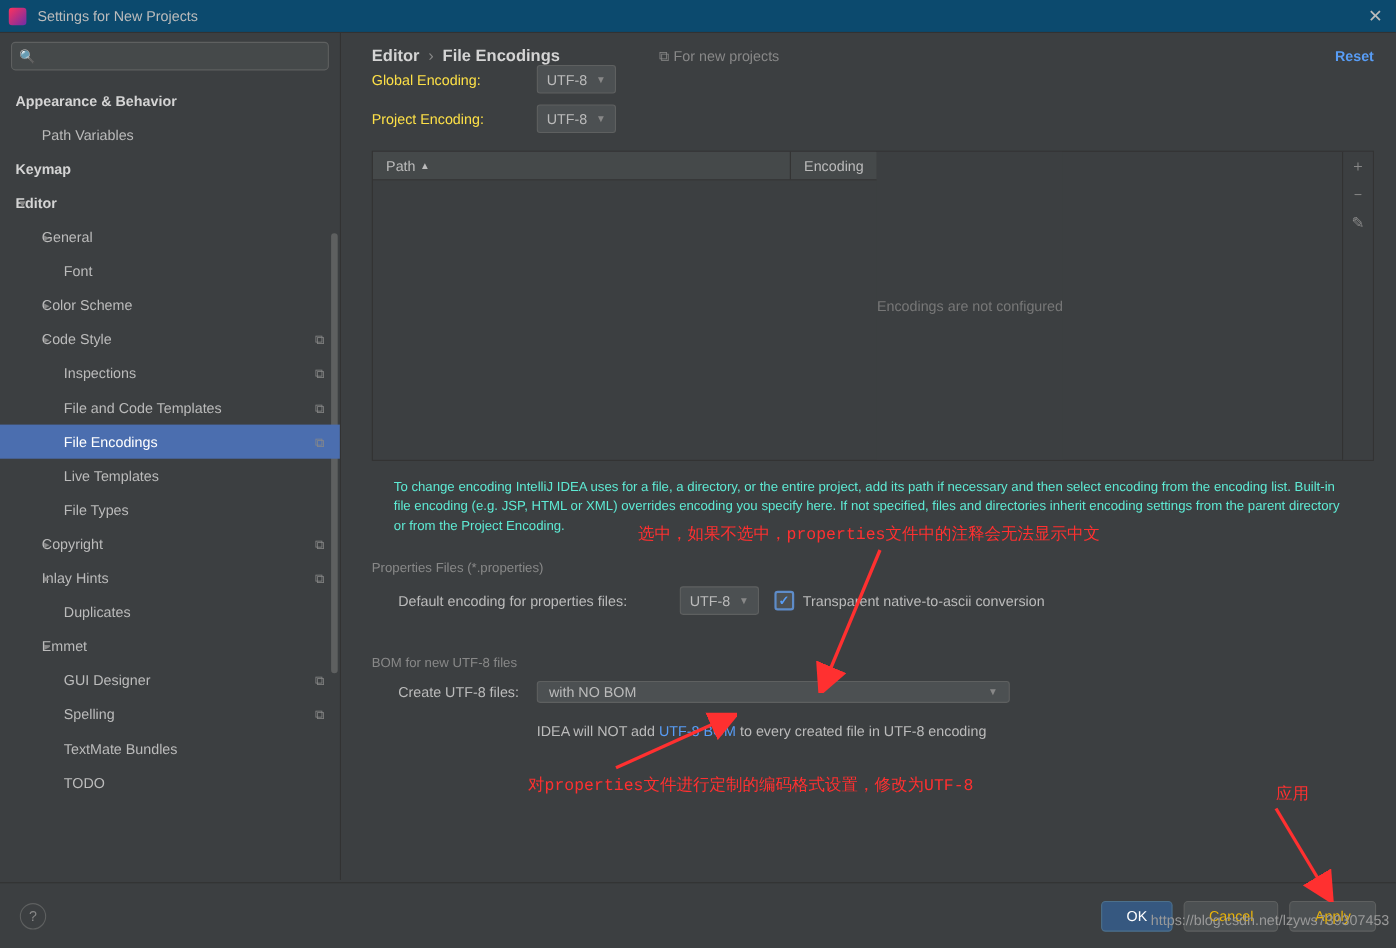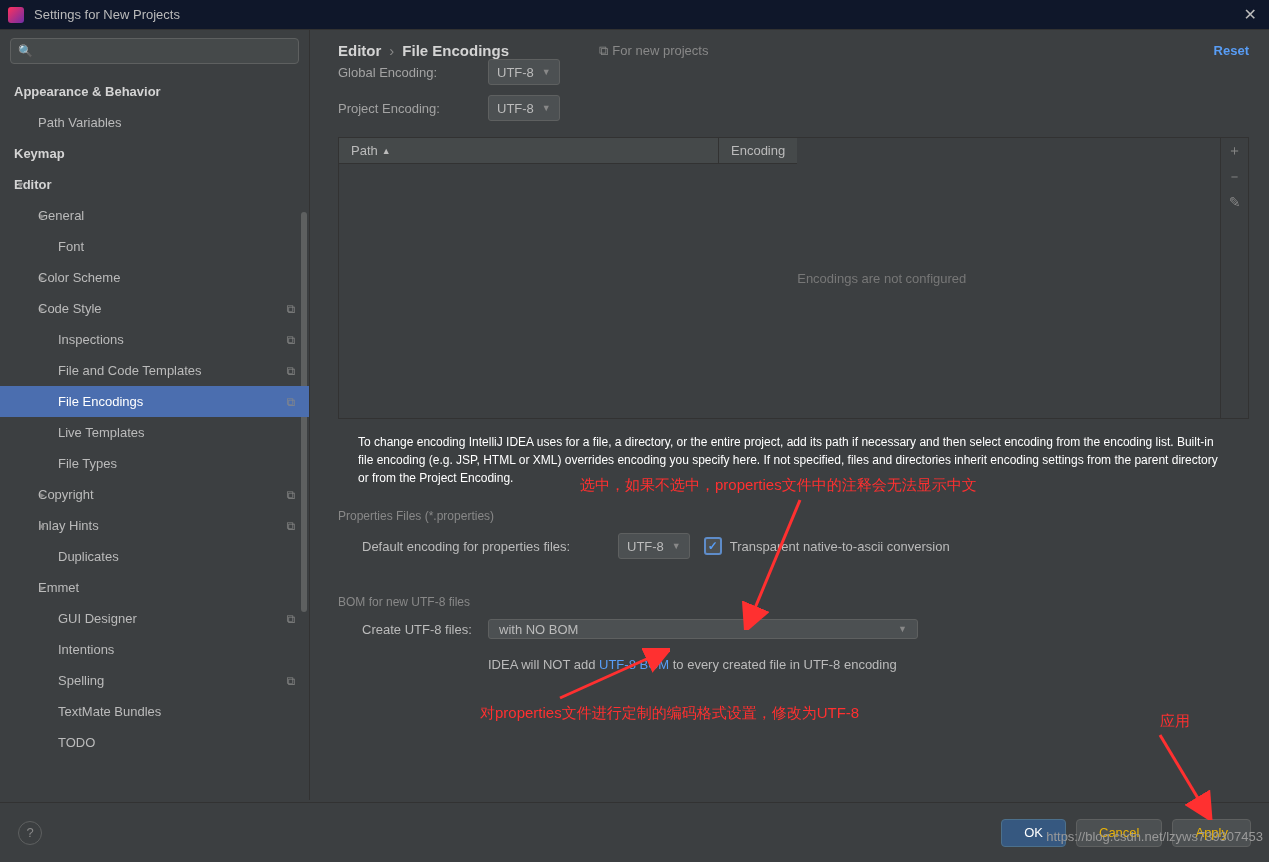--- a/index.html
+++ b/index.html
@@ -1,17 +1,17 @@
 <!DOCTYPE html>
 <html><head>
 <meta charset="utf-8">
 <style>
 * { box-sizing: border-box; margin: 0; padding: 0; }
 body { font-family: "Segoe UI", Arial, sans-serif; font-size: 13px; background: #3c3f41; color: #bbbbbb; width: 1269px; height: 862px; overflow: hidden; position: relative; }
-.titlebar { height: 30px; background: #0f172a; border-bottom: 1px solid #323232; display: flex; align-items: center; padding: 0 8px; }
+.titlebar { height: 30px; background: #0c4a6e; border-bottom: 1px solid #323232; display: flex; align-items: center; padding: 0 8px; }
 .app-icon { width: 16px; height: 16px; background: linear-gradient(135deg, #fe315d, #6f2da8); border-radius: 3px; margin-right: 10px; }
 .title-text { color: #bbbbbb; flex: 1; }
 .close-btn { color: #bbbbbb; font-size: 16px; cursor: pointer; padding: 0 4px; }
 .main { display: flex; height: 770px; }
 .sidebar { width: 310px; background: #3c3f41; border-right: 1px solid #323232; display: flex; flex-direction: column; }
 .search-wrap { padding: 8px 10px; }
 .search { width: 100%; height: 26px; background: #45494a; border: 1px solid #5e6060; border-radius: 4px; padding: 0 8px 0 26px; color: #bbbbbb; font-size: 13px; }
 .search-wrap { position: relative; }
 .search-icon { position: absolute; left: 18px; top: 14px; color: #888; font-size: 12px; }
 .tree { flex: 1; overflow-y: auto; padding-top: 4px; position: relative; }
@@ -25,48 +25,48 @@
 .tree-item.selected { background: #4b6eaf; color: #fff; }
 .badge { position: absolute; right: 14px; color: #888; font-size: 12px; }
 .content { flex: 1; padding: 12px 20px 0 28px; display: flex; flex-direction: column; overflow: hidden; }
 .header-row { display: flex; align-items: center; margin-bottom: 0; }
 .breadcrumb { font-size: 15px; font-weight: bold; color: #d4d4d4; }
 .breadcrumb .sep { color: #888; margin: 0 8px; font-weight: normal; }
 .for-new { margin-left: 90px; color: #888; font-size: 13px; }
 .for-new-icon { margin-right: 4px; }
 .reset-link { margin-left: auto; color: #589df6; font-weight: bold; cursor: pointer; }
 .form-row { display: flex; align-items: center; margin-bottom: 10px; }
-.form-label { width: 150px; color: #a3a3a3; }
+.form-label { width: 150px; color: #fde047; }
 .dropdown { height: 26px; background: #4c5052; border: 1px solid #5e6060; border-radius: 3px; padding: 0 8px; color: #bbbbbb; display: flex; align-items: center; cursor: pointer; min-width: 70px; }
 .dropdown .dd-arrow { margin-left: 8px; font-size: 9px; color: #888; }
 .table-area { margin-top: 6px; border: 1px solid #323232; display: flex; }
 .table-main { flex: 1; display: flex; }
 .table-header { display: flex; background: #45494a; height: 26px; align-items: center; border-bottom: 1px solid #323232; }
 .th { padding: 0 12px; color: #bbbbbb; }
 .th.path { flex: 0 0 380px; border-right: 1px solid #323232; height: 100%; display: flex; align-items: center; }
 .th.enc { flex: 1; }
 .sort-arrow { margin-left: 4px; font-size: 9px; }
 .table-body { height: 280px; background: #3c3f41; display: flex; align-items: center; justify-content: center; color: #777; }
 .table-side { width: 28px; background: #3c3f41; border-left: 1px solid #323232; display: flex; flex-direction: column; align-items: center; padding-top: 4px; gap: 8px; }
 .side-btn { color: #888; font-size: 14px; cursor: pointer; }
-.help-text { margin-top: 14px; padding: 0 20px; font-size: 12px; color: #ffffff; line-height: 1.5; }
+.help-text { margin-top: 14px; padding: 0 20px; font-size: 12px; color: #5eead4; line-height: 1.5; }
 .section-title { margin-top: 22px; color: #888; font-size: 12px; }
 .checkbox-wrap { display: flex; align-items: center; margin-left: 14px; }
 .checkbox { width: 18px; height: 18px; background: #4c5052; border: 2px solid #5e8cc9; border-radius: 3px; display: flex; align-items: center; justify-content: center; margin-right: 8px; cursor: pointer; }
 .checkbox .check { color: #589df6; font-size: 12px; font-weight: bold; }
 .wide-dropdown { height: 20px; background: #4c5052; border: 1px solid #5e6060; border-radius: 3px; padding: 0 10px; color: #bbbbbb; display: flex; align-items: center; cursor: pointer; width: 430px; }
 .wide-dropdown .dd-arrow { margin-left: auto; font-size: 9px; color: #888; }
 .info-text { margin-top: 8px; padding-left: 150px; color: #bbbbbb; }
 .info-text a { color: #589df6; text-decoration: none; }
 .footer { position: absolute; bottom: 0; left: 0; right: 0; height: 60px; border-top: 1px solid #323232; display: flex; align-items: center; padding: 0 18px; background: #3c3f41; }
 .help-btn { width: 24px; height: 24px; border: 1px solid #5e6060; border-radius: 12px; display: flex; align-items: center; justify-content: center; color: #888; cursor: pointer; }
 .btn { height: 28px; padding: 0 22px; border-radius: 4px; border: 1px solid #5e6060; background: #4c5052; color: #eab308; cursor: pointer; margin-left: 10px; display: flex; align-items: center; }
 .btn.primary { background: #365880; border-color: #4c708c; color: #fff; }
 .footer-right { margin-left: auto; display: flex; }
-.annotation { position: absolute; color: #ff3030; font-family: Liberation Sans, sans-serif; font-size: 15px; pointer-events: none; }
+.annotation { position: absolute; color: #ff3030; font-family: Liberation Mono, monospace; font-size: 15px; pointer-events: none; }
 .arrow-svg { position: absolute; pointer-events: none; }
 .watermark { position: absolute; right: 6px; bottom: 18px; color: #999; font-size: 13px; }
 </style>
 </head>
 <body>
 
 <div class="titlebar">
   <div class="app-icon"></div>
   <div class="title-text">Settings for New Projects</div>
   <div class="close-btn">✕</div>
@@ -140,23 +140,20 @@
         <div class="tree-item l2">
           <span>Duplicates</span>
         </div>
         <div class="tree-item l1">
           <span class="arrow">▸</span>
           <span>Emmet</span>
         </div>
         <div class="tree-item l2">
           <span>GUI Designer</span>
           <span class="badge">⧉</span>
-        </div>
-        <div class="tree-item l2">
-          <span>Intentions</span>
         </div>
         <div class="tree-item l2">
           <span>Spelling</span>
           <span class="badge">⧉</span>
         </div>
         <div class="tree-item l2">
           <span>TextMate Bundles</span>
         </div>
         <div class="tree-item l2">
           <span>TODO</span>

